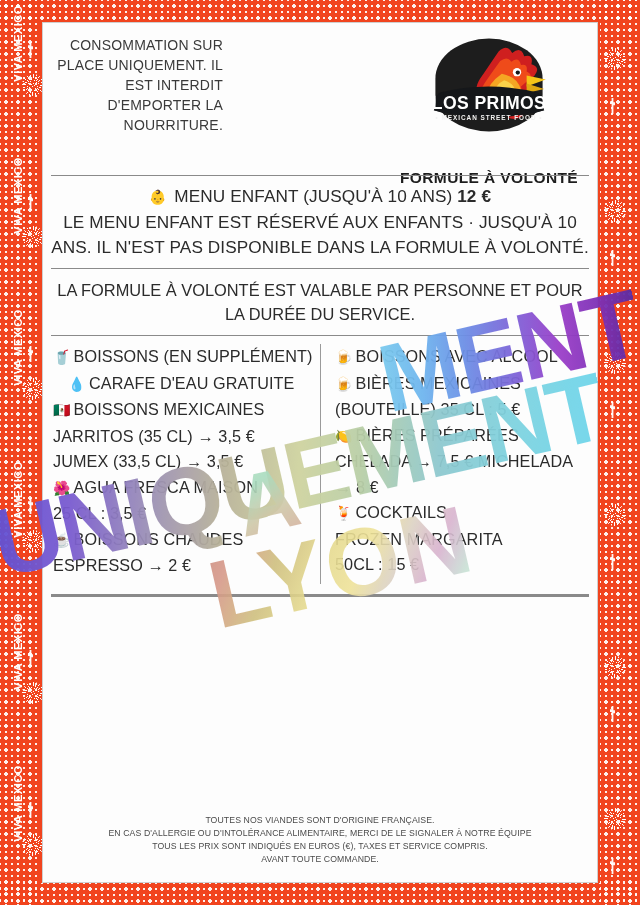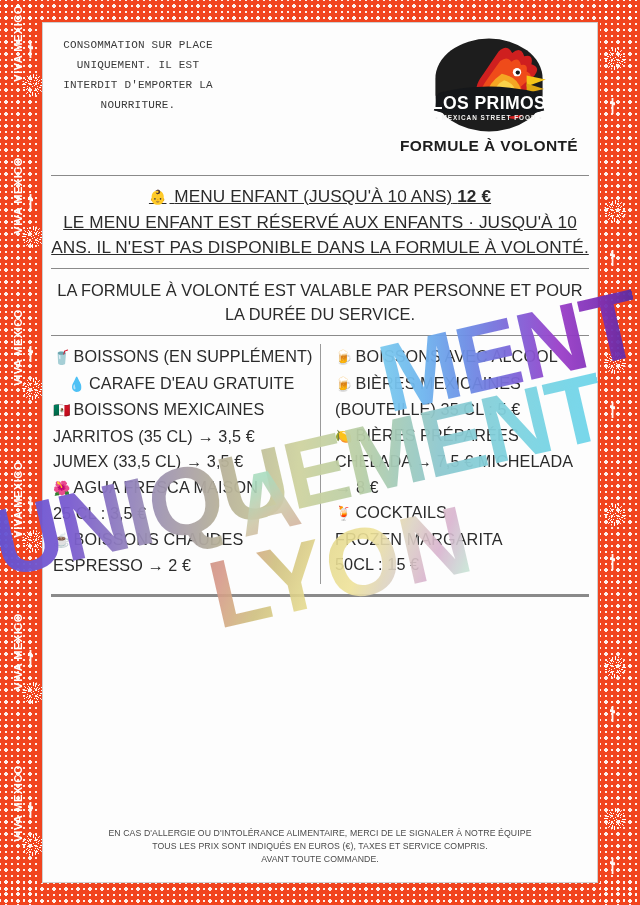--- a/index.html
+++ b/index.html
@@ -87,42 +87,42 @@
   }
 
   
   .header{
     display:flex; align-items:flex-start; justify-content:space-between;
     padding:12px 10px 6px 10px;
     height:152px;
   }
   .hdr-note{
     width:170px;
-    font-size:11px;
+    font-size:14px;
     line-height:20px;
-    text-align:center;
+    text-align:right;
     color:#3a3a3a;
     letter-spacing:.2px;
-    font-family:Liberation Mono, monospace;
   }
   .hdr-center{
     width:196px;
     display:flex; flex-direction:column; align-items:center;
     padding-top:2px;
+    gap:32px;
   }
   .logo-wrap{ width:136px; height:96px; position:relative; }
   .formule{
     font-size:15.5px; font-weight:bold; letter-spacing:.4px;
     color:#1d1d1d; margin-top:4px; white-space:nowrap;
   }
 
   .rule{ height:1px; background:#8a8a8a; margin:0 8px; }
 
   
-  .section{ padding:8px 1px;text-decoration:underline; }
+  .section{ padding:8px 1px; }
   .kids{ text-align:center; font-size:17.2px; line-height:25px; letter-spacing:.1px; }
   .kids .title{ display:block; }
   .kids .price{ font-weight:bold; }
 
   .volonte{
     text-align:center; font-size:16.4px; line-height:24px;
     padding:9px 14px;
   }
 
   
@@ -309,20 +309,21 @@
 
 
   <div class="rule"></div>
 
 
   <div class="rule"></div>
 
   <div class="spacer"></div>
 
   <div class="footer">
+    <div>TOUTES NOS VIANDES SONT D'ORIGINE FRANÇAISE.</div>
     <div>EN CAS D'ALLERGIE OU D'INTOLÉRANCE ALIMENTAIRE, MERCI DE LE SIGNALER À NOTRE ÉQUIPE</div>
     <div>TOUS LES PRIX SONT INDIQUÉS EN EUROS (€), TAXES ET SERVICE COMPRIS.</div>
     <div>AVANT TOUTE COMMANDE.</div>
   </div>
 </div>
 
 <div class="wm wm-uniquement">UNIQUEMENT</div>
 <div class="wm wm-ment">MENT</div>
 <div class="wm wm-a">A</div>
 <div class="wm wm-lyon">LYON</div>

